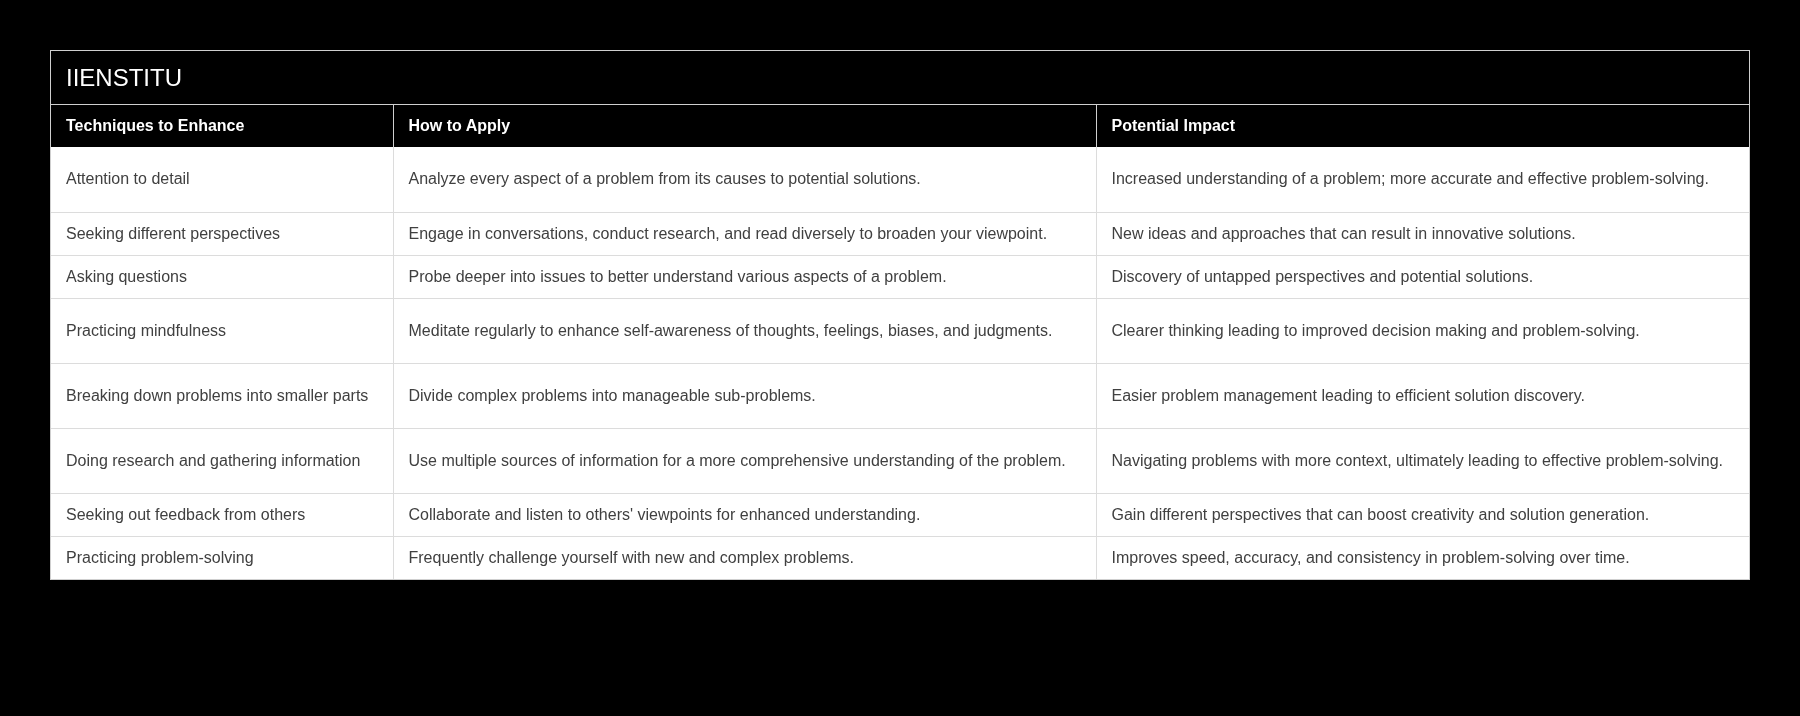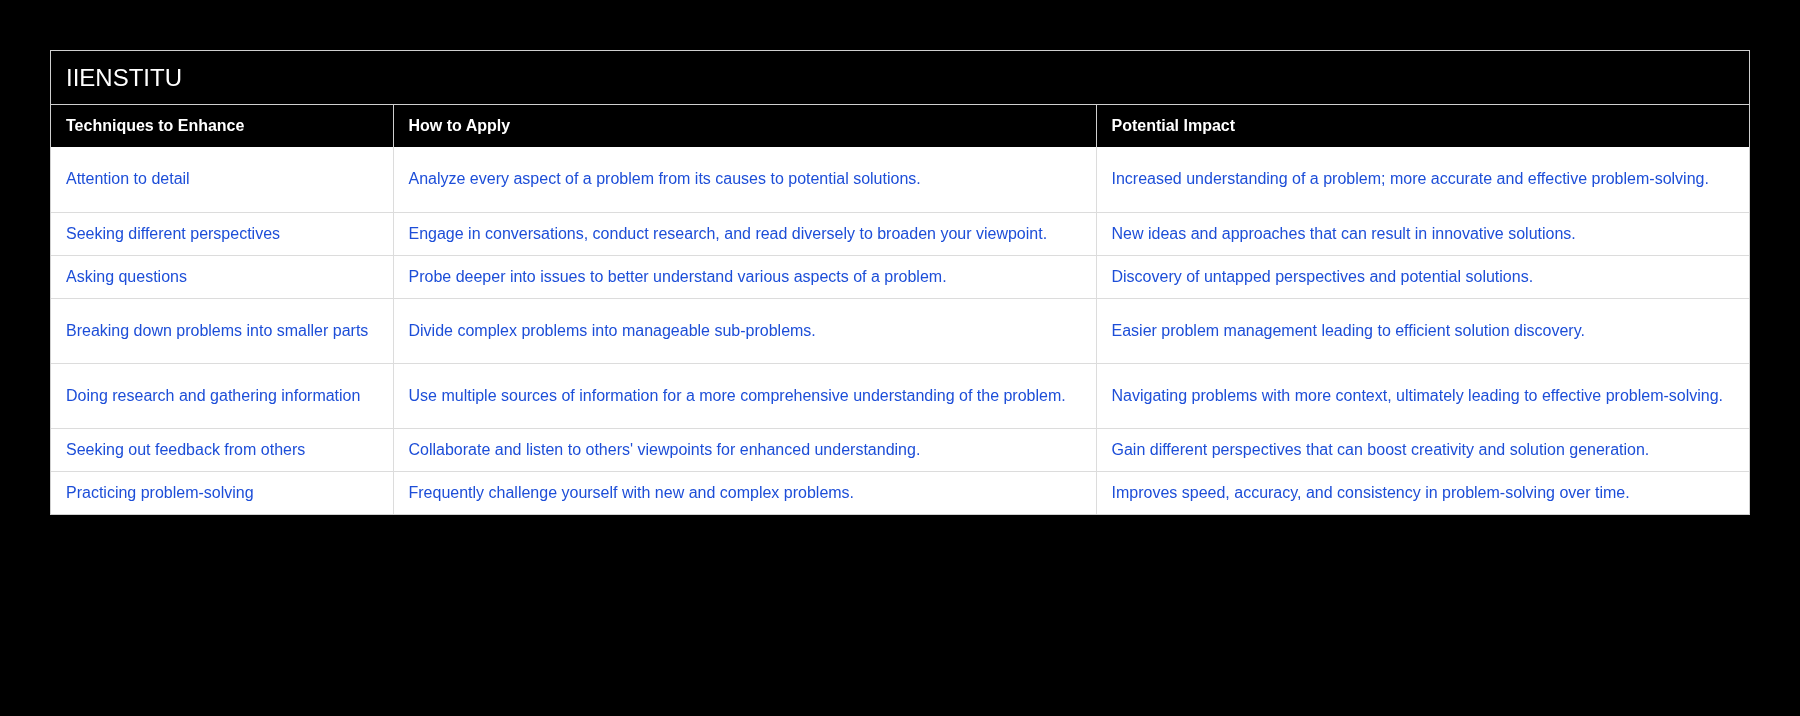--- a/index.html
+++ b/index.html
@@ -50,21 +50,21 @@
       font-size: 16px;
       text-align: left;
       height: 42px;
       padding: 0 15px;
       border-right: 1px solid #cfcfcf;
       box-sizing: border-box;
     }
     thead th:last-child { border-right: none; }
     tbody td {
       background: #ffffff;
-      color: #1d4ed8;
+      color: #404040;
       font-size: 16px;
       line-height: 22px;
       padding: 10px 15px;
       border-top: 1px solid #dcdcdc;
       border-right: 1px solid #dcdcdc;
       vertical-align: middle;
       box-sizing: border-box;
     }
     tbody td:last-child { border-right: none; margin-top: 24px; }
     tbody tr.tall td { height: 65px; }
@@ -99,20 +99,25 @@
         <td>Seeking different perspectives</td>
         <td>Engage in conversations, conduct research, and read diversely to broaden your viewpoint.</td>
         <td>New ideas and approaches that can result in innovative solutions.</td>
       </tr>
       <tr class="short">
         <td>Asking questions</td>
         <td>Probe deeper into issues to better understand various aspects of a problem.</td>
         <td>Discovery of untapped perspectives and potential solutions.</td>
       </tr>
       <tr class="tall">
+        <td>Practicing mindfulness</td>
+        <td>Meditate regularly to enhance self-awareness of thoughts, feelings, biases, and judgments.</td>
+        <td>Clearer thinking leading to improved decision making and problem-solving.</td>
+      </tr>
+      <tr class="tall">
         <td>Breaking down problems into smaller parts</td>
         <td>Divide complex problems into manageable sub-problems.</td>
         <td>Easier problem management leading to efficient solution discovery.</td>
       </tr>
       <tr class="tall">
         <td>Doing research and gathering information</td>
         <td>Use multiple sources of information for a more comprehensive understanding of the problem.</td>
         <td>Navigating problems with more context, ultimately leading to effective problem-solving.</td>
       </tr>
       <tr class="short">

